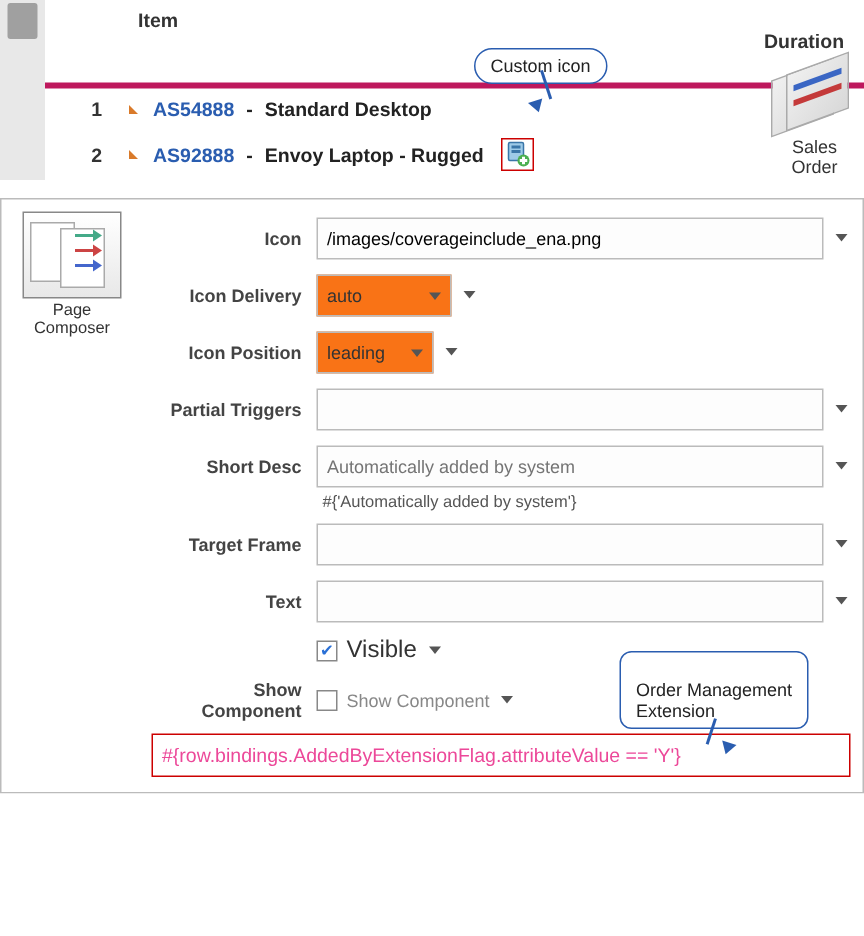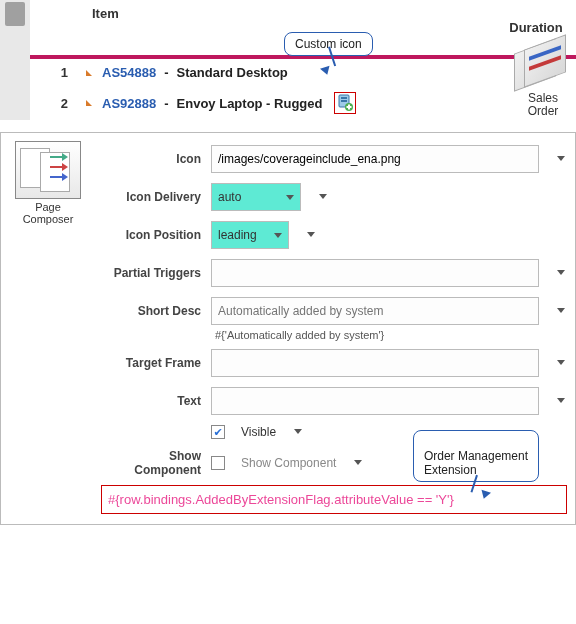--- a/index.html
+++ b/index.html
@@ -29,21 +29,21 @@
 .cardstack .card { position: absolute; width: 42px; height: 38px; background: linear-gradient(135deg,#f0f0f0,#d8d8d8); border: 1px solid #aaa; transform: skewY(-20deg); }
 .cardstack .c1 { left: 0; top: 6px; }
 .cardstack .c2 { left: 10px; top: 2px; }
 .cardstack .c2::before, .cardstack .c2::after { content:""; position:absolute; left:4px; right:4px; height:4px; background:#3a66c4; }
 .cardstack .c2::before { top:8px; }
 .cardstack .c2::after { top:18px; background:#c43a3a; }
 .sales-order .solabel { font-size: 12px; color: #333; line-height: 1.1; margin-top: 2px; }
 
 
 .callout { position: absolute; border: 1.5px solid #2a5db0; border-radius: 8px; background: #fff; padding: 4px 10px; font-size: 12px; color: #222; }
-.callout.custom { left: 284px; top: 32px; }
+.callout.custom { left: 316px; top: 32px; border-radius: 12px; }
 .callout.custom::after { content:""; position:absolute; left: 50%; bottom: -12px; width: 1.5px; height: 20px; background: #2a5db0; transform: rotate(-18deg); transform-origin: top; }
 .callout.custom::before { content:""; position:absolute; left: calc(50% - 7px); bottom: -20px; width: 0; height: 0; border-top: 8px solid #2a5db0; border-left: 5px solid transparent; border-right: 5px solid transparent; transform: rotate(-18deg); }
 
 .top-wrap { position: relative; }
 
 
 .divider { height: 12px; }
 
 
 .props-panel { border: 1px solid #bbb; padding: 12px 8px 10px 8px; position: relative; }
@@ -54,32 +54,32 @@
 .pcicon .s2 { left:24px; top:10px; }
 .pcicon .ar { position:absolute; left:34px; top:14px; width:14px; height:2px; background:#4a8; }
 .pcicon .ar::after { content:""; position:absolute; right:-4px; top:-3px; border-left:6px solid #4a8; border-top:4px solid transparent; border-bottom:4px solid transparent; }
 .pcicon .ar2 { top:24px; background:#c44; } .pcicon .ar2::after{ border-left-color:#c44; }
 .pcicon .ar3 { top:34px; background:#46c; } .pcicon .ar3::after{ border-left-color:#46c; }
 .page-composer .pclabel { font-size: 11px; line-height: 1.1; margin-top: 2px; }
 
 .form-rows { margin-left: 92px; }
 .form-row { display: flex; align-items: center; margin-bottom: 10px; }
 .form-row .label { width: 110px; text-align: right; padding-right: 10px; font-weight: bold; font-size: 12px; color: #444; }
-.form-row .control { flex: 1; display: flex; align-items: center; gap: 16px; }
+.form-row .control { flex: 1; display: flex; align-items: center; gap: 6px; }
 .text-input { height: 28px; border: 1px solid #bbb; padding: 0 6px; font-size: 12px; background: #fdfdfd; }
 .text-input.full { flex: 1; }
 .text-input.placeholder { color: #888; }
-.select { height: 28px; border: 1px solid #bbb; font-size: 12px; padding: 0 20px 0 6px; background: #5eead4; position: relative; display: inline-flex; align-items: center; }
+.select { height: 28px; border: 1px solid #bbb; font-size: 12px; padding: 0 20px 0 6px; background: #f97316; position: relative; display: inline-flex; align-items: center; }
 .select::after { content: ""; position: absolute; right: 6px; top: 50%; margin-top: -2px; border-top: 5px solid #555; border-left: 4px solid transparent; border-right: 4px solid transparent; }
 .dd-caret { width: 12px; height: 12px; display: inline-block; position: relative; }
 .dd-caret::after { content:""; position:absolute; left:2px; top:3px; border-top:5px solid #555; border-left:4px solid transparent; border-right:4px solid transparent; }
 .expr-hint { font-size: 11px; color: #555; margin: -6px 0 8px 110px; padding-left: 4px; }
 .checkbox { width: 14px; height: 14px; border: 1px solid #888; display: inline-flex; align-items: center; justify-content: center; background: #fff; }
 .checkbox.checked::after { content: "✔"; color: #2a70d6; font-size: 11px; line-height: 1; }
-.vis-label { font-size: 12px; color: #333; }
+.vis-label { font-size: 16px; color: #333; }
 .showcomp-text { color: #888; font-size: 12px; }
 
 
 .expr-box { margin: 8px 0 0 92px; border: 1.5px solid #c00; padding: 6px 6px; font-size: 13px; color: #ec4899; }
 
 
 .callout.ome { right: 36px; bottom: 42px; }
 .callout.ome::after { content:""; position:absolute; left: 50%; bottom: -12px; width: 1.5px; height: 18px; background:#2a5db0; transform: rotate(18deg); transform-origin: top; }
 .callout.ome::before { content:""; position:absolute; left: calc(50% + 4px); bottom: -18px; width:0; height:0; border-top:8px solid #2a5db0; border-left:5px solid transparent; border-right:5px solid transparent; transform: rotate(18deg); }
 

